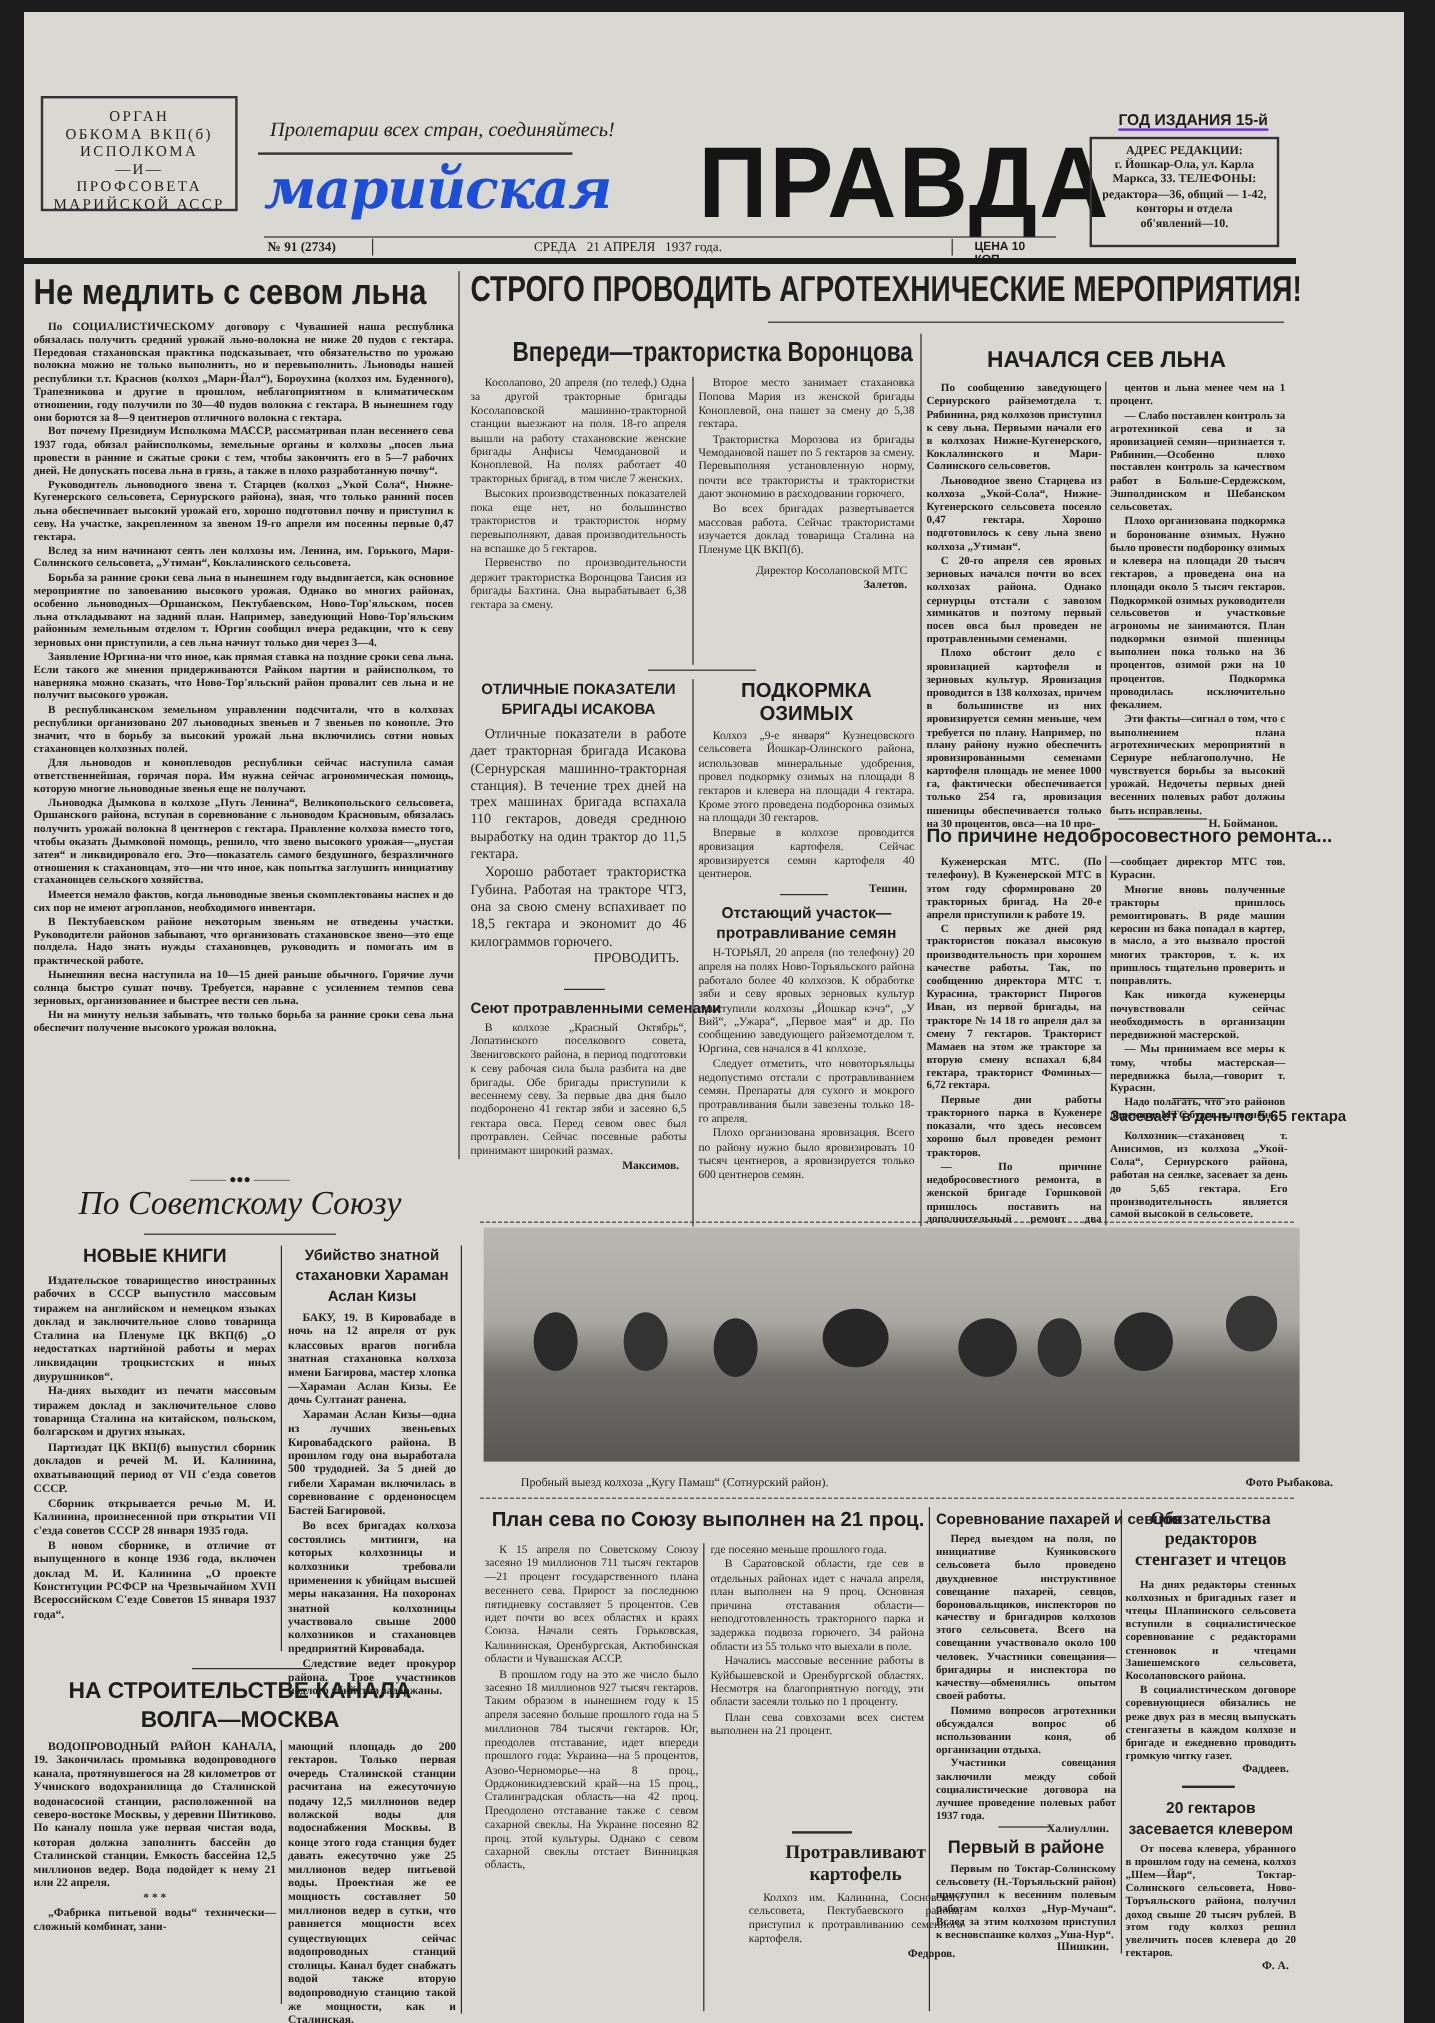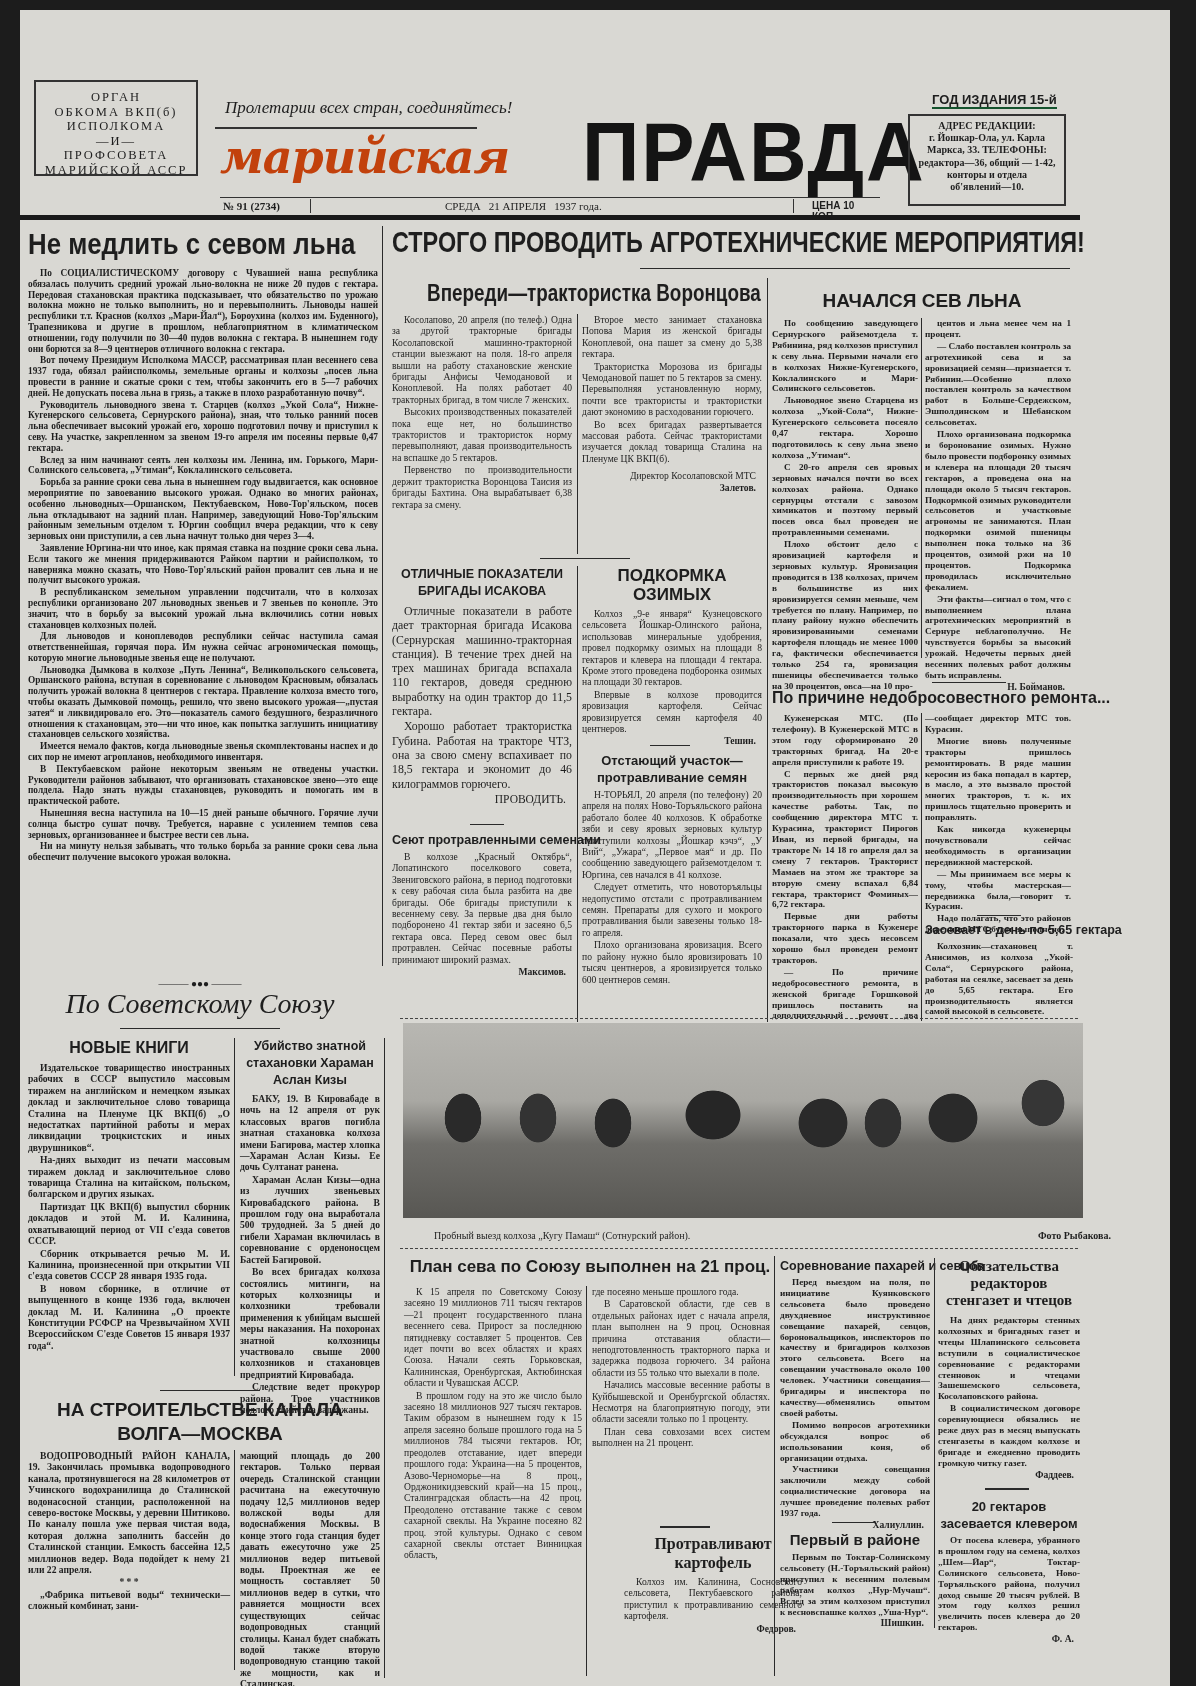--- a/index.html
+++ b/index.html
@@ -13,23 +13,23 @@
   .t p{margin:0 0 1px 0;text-indent:12px;}
   .tb{font-weight:bold;}
   .hd-cond{font-family:"Liberation Sans Narrow","Liberation Sans",sans-serif;font-weight:bold;transform-origin:left top;white-space:nowrap;}
   .c{text-align:center;}
   .sig{text-align:right;font-weight:bold;font-size:9.6px;margin-right:6px;}
   
   .organ-box{left:14px;top:70px;width:160px;height:92px;border:2px solid #333;}
   .organ-box div{font-family:"Liberation Serif",serif;font-size:12.5px;letter-spacing:2px;text-align:center;line-height:14.5px;}
   .motto{left:205px;top:88px;font-family:"Liberation Serif",serif;font-style:italic;font-size:17px;}
   .motto-line{left:195px;top:117px;width:262px;height:1.5px;background:#333;}
-  .mari{left:200px;top:120px;font-family:"DejaVu Serif",serif;font-style:italic;font-weight:bold;font-size:46px;letter-spacing:-1px;color:#c2410c;}
+  .mari{left:200px;top:120px;font-family:"DejaVu Serif",serif;font-style:italic;font-weight:bold;font-size:46px;letter-spacing:-1px;color:#1d4ed8;}
   .pravda{left:562px;top:100px;font-family:"Liberation Sans",sans-serif;font-weight:bold;font-size:84px;letter-spacing:2px;line-height:84px;color:#141414;transform:scaleX(0.95);transform-origin:left top;}
-  .year{left:912px;top:82px;font-family:"Liberation Sans",sans-serif;font-weight:bold;font-size:13px;border-bottom:2px solid #14532d;}
+  .year{left:912px;top:82px;font-family:"Liberation Sans",sans-serif;font-weight:bold;font-size:13px;border-bottom:2px solid #6d28d9;}
   .addr-box{left:888px;top:104px;width:154px;height:84px;border:2px solid #333;padding-top:4px;}
   .addr-box div{font-family:Liberation Serif, serif;font-weight:bold;font-size:10px;line-height:12.2px;text-align:center;}
   .issue-bar{left:200px;top:187px;width:660px;height:18px;border-top:1.5px solid #333;font-family:"Liberation Serif",serif;font-size:11px;}
   .thick{left:0;top:205px;width:1060px;height:5px;background:#1a1a1a;}
   .photo{left:383px;top:1013px;width:680px;height:195px;
     background:
       radial-gradient(ellipse 30px 40px at 60px 95px,#2a2a2a 60%,transparent 62%),
       radial-gradient(ellipse 30px 40px at 135px 95px,#333 60%,transparent 62%),
       radial-gradient(ellipse 30px 40px at 210px 100px,#2a2a2a 60%,transparent 62%),
       radial-gradient(ellipse 45px 40px at 310px 92px,#262626 60%,transparent 62%),
@@ -96,21 +96,21 @@
 
   <div class="abs c" style="left:0px;top:968px;width:360px;font-size:10px">——— ●●● ———</div>
   <div class="abs c" style="left:0px;top:978px;width:360px;font-family:'Liberation Serif',serif;font-style:italic;font-size:28px;">По Советскому Союзу</div>
   <div class="hr" style="left:100px;top:1018px;width:160px;height:1px"></div>
 
   <div class="abs" style="left:8px;top:1028px;width:202px">
     <div class="c" style="font-family:'Liberation Sans',sans-serif;font-weight:bold;font-size:16px;line-height:20px;">НОВЫЕ КНИГИ</div>
     <div class="t tb" style="margin-top:4px">
       <p>Издательское товарищество иностранных рабочих в СССР выпустило массовым тиражем на английском и немецком языках доклад и заключительное слово товарища Сталина на Пленуме ЦК ВКП(б) „О недостатках партийной работы и мерах ликвидации троцкистских и иных двурушников“.</p>
       <p>На-днях выходит из печати массовым тиражем доклад и заключительное слово товарища Сталина на китайском, польском, болгарском и других языках.</p>
-      <p>Партиздат ЦК ВКП(б) выпустил сборник докладов и этой М. И. Калинина, охватывающий период от VII с'езда советов СССР.</p>
+      <p>Партиздат ЦК ВКП(б) выпустил сборник докладов и речей М. И. Калинина, охватывающий период от VII с'езда советов СССР.</p>
       <p>Сборник открывается речью М. И. Калинина, произнесенной при открытии VII с'езда советов СССР 28 января 1935 года.</p>
       <p>В новом сборнике, в отличие от выпущенного в конце 1936 года, включен доклад М. И. Калинина „О проекте Конституции РСФСР на Чрезвычайном XVII Всероссийском С'езде Советов 15 января 1937 года“.</p>
     </div>
   </div>
   <div class="vr" style="left:214px;top:1028px;height:338px"></div>
 
   <div class="abs" style="left:220px;top:1028px;width:140px">
     <div class="hd-cond c" style="font-size:12.5px;line-height:17px;white-space:normal;">Убийство знатной стахановки Хараман Аслан Кизы</div>
     <div class="t tb" style="margin-top:4px">
       <p>БАКУ, 19. В Кировабаде в ночь на 12 апреля от рук классовых врагов погибла знатная стахановка колхоза имени Багирова, мастер хлопка—Хараман Аслан Кизы. Ее дочь Султанат ранена.</p>

